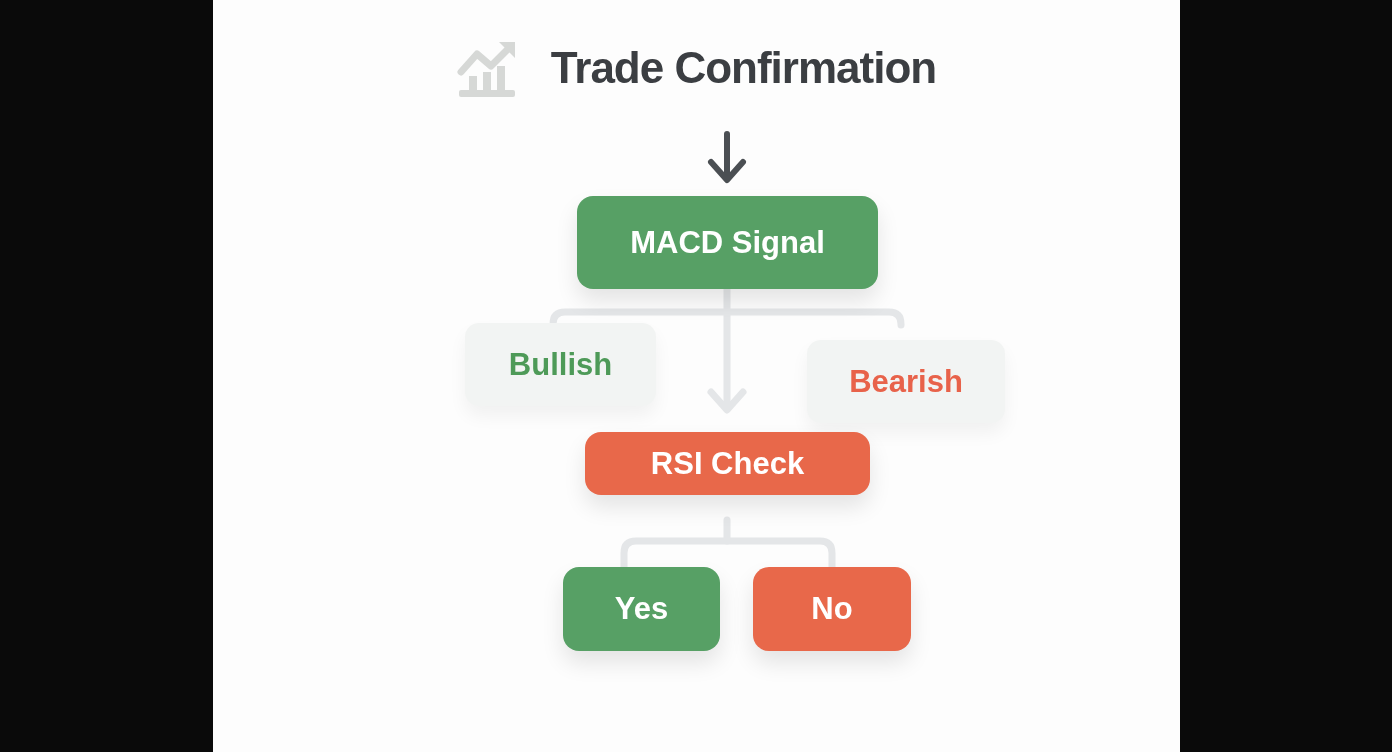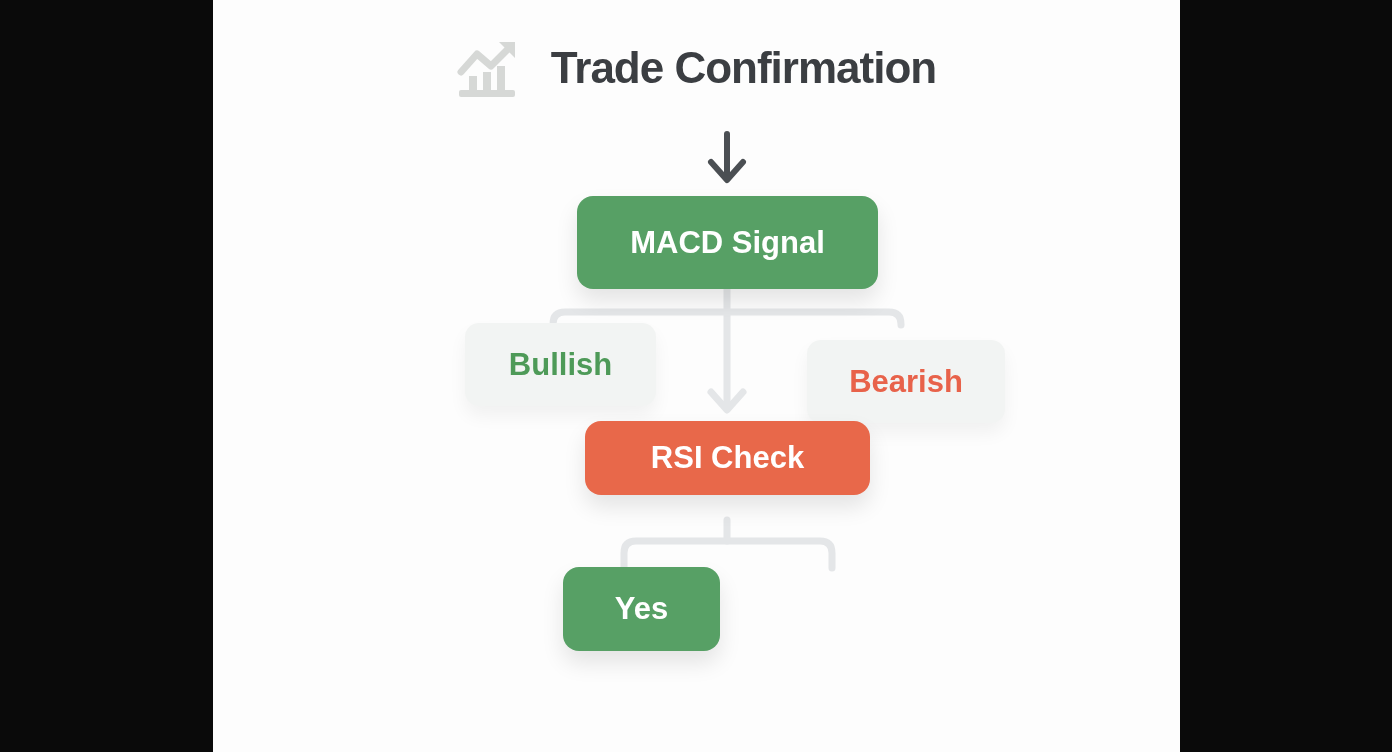--- a/index.html
+++ b/index.html
@@ -75,21 +75,21 @@
     box-shadow: 0 10px 18px rgba(0,0,0,0.05);
   }
   .node.green-bg { background: #57a065; }
   .node.orange-bg { background: #e8684a; }
   .green-text { color: #4e9a58; }
   .orange-text { color: #e8624a; }
 
   #node-macd    { left: 364px; top: 196px; width: 301px; height: 93px; }
   #node-bullish { left: 252px; top: 323px; width: 191px; height: 83px; }
   #node-bearish { left: 594px; top: 340px; width: 198px; height: 83px; }
-  #node-rsi     { left: 372px; top: 421px; width: 285px; height: 74px; }
+  #node-rsi     { left: 372px; top: 432px; width: 285px; height: 63px; }
   #node-yes     { left: 332px; top: 567px; width: 157px; height: 84px; margin-left: 18px; }
   #node-no      { left: 540px; top: 567px; width: 158px; height: 84px; }
 </style>
 </head>
 <body>
 
 <div class="viewport">
   <div class="stage">
 
     <svg class="connector-layer" width="967" height="752" viewBox="0 0 967 752">
@@ -143,15 +143,18 @@
     </div>
 
     <div id="node-rsi" class="node solid orange-bg">
       <span>RSI Check</span>
     </div>
 
     <div id="node-yes" class="node solid green-bg">
       <span>Yes</span>
     </div>
 
+    <div id="node-no" class="node solid orange-bg">
+      <span>No</span>
+    </div>
 
   </div>
 </div>
 
 </body></html>

